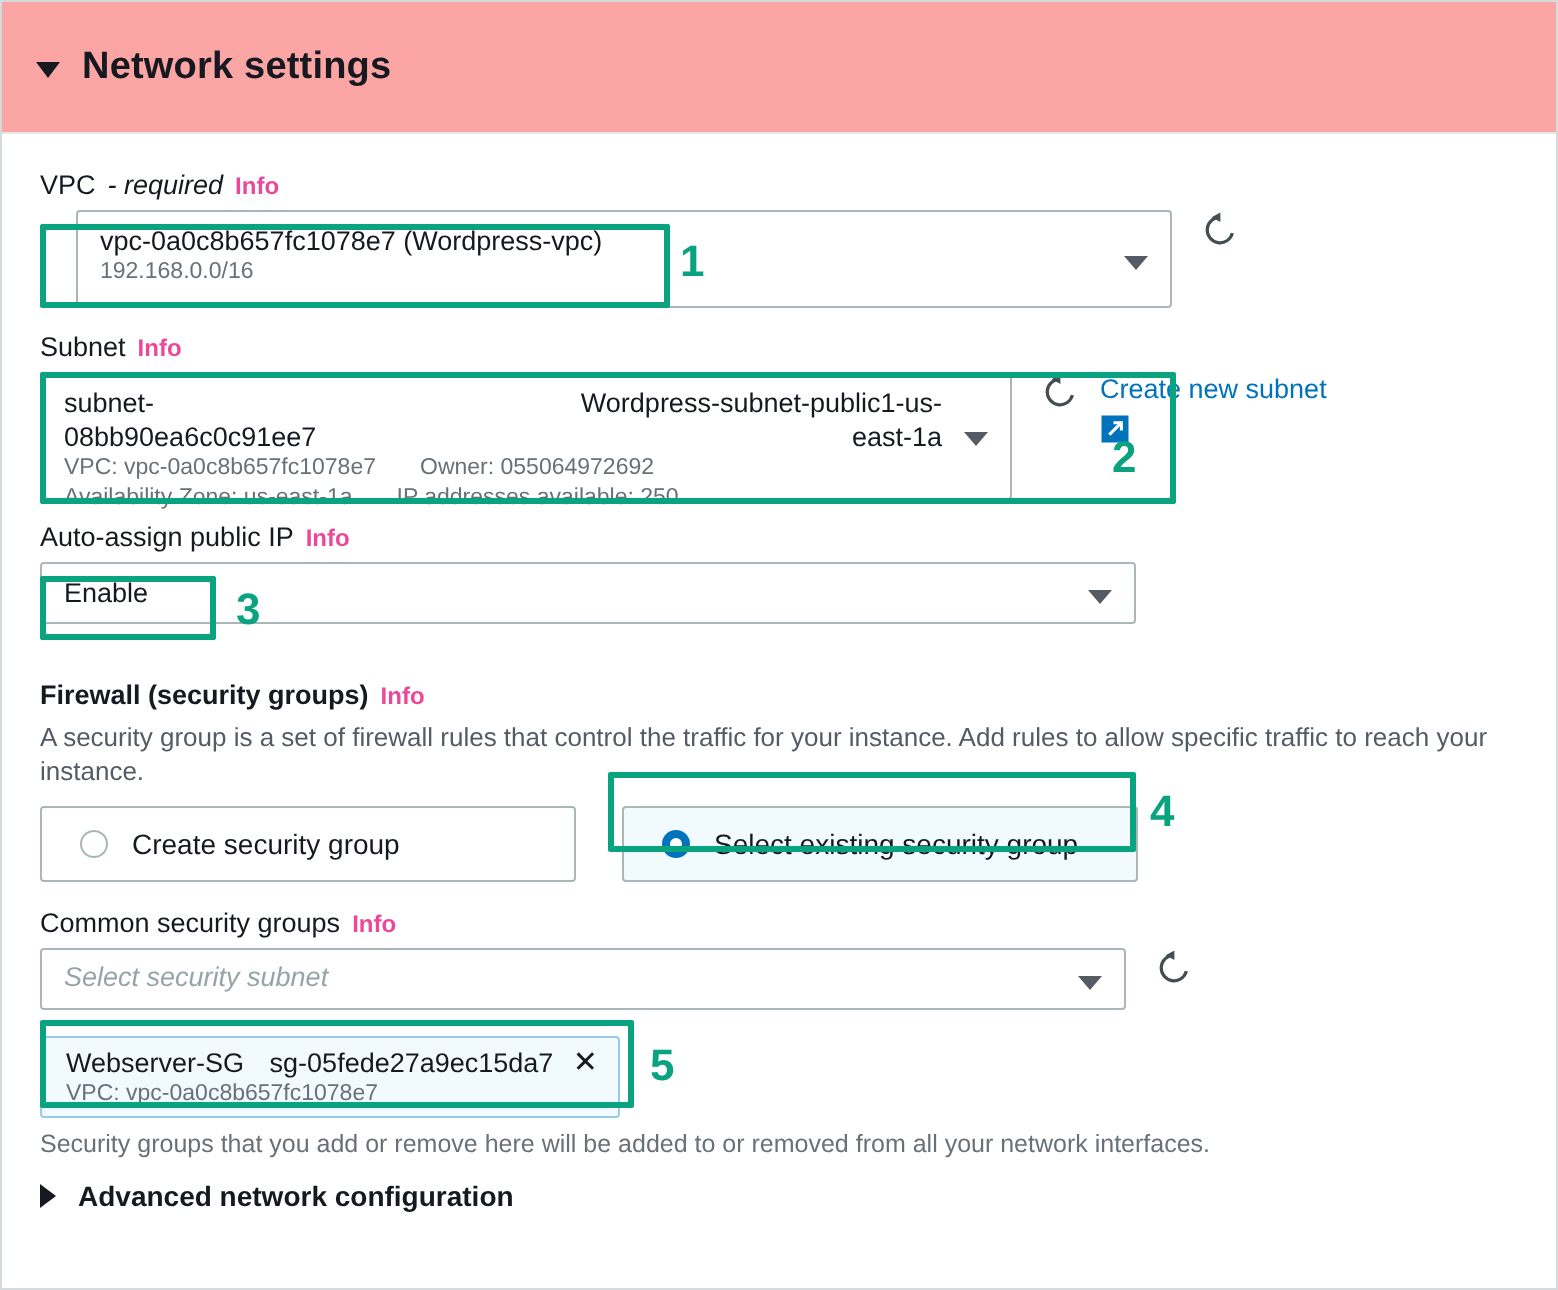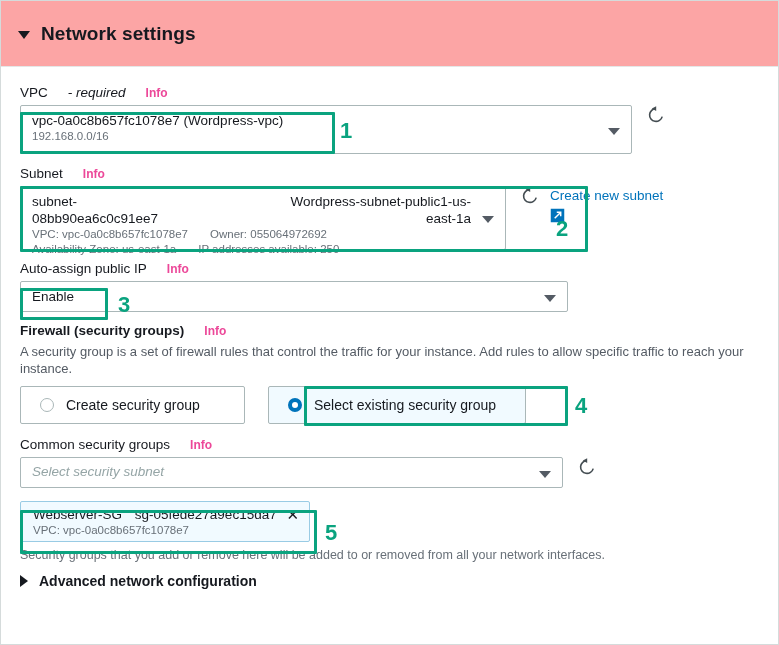--- a/index.html
+++ b/index.html
@@ -58,21 +58,21 @@
     padding: 18px 18px 0 19px;
     position: relative;
   }
 
   .field-label {
     font-size: 13.5px;
     color: #16191f;
     margin-bottom: 5px;
     display: flex;
     align-items: baseline;
-    gap: 20px;
+    gap: 6px;
   }
   .field-label.bold { font-weight: bold; }
   .req {
     font-style: italic;
     font-weight: normal;
   }
   .info-link {
     color: #ec4899;
     font-size: 12px;
     font-weight: bold;
@@ -103,21 +103,21 @@
     border-left: 6px solid transparent;
     border-right: 6px solid transparent;
     border-top: 7px solid #545b64;
   }
   .sel-main { font-size: 13.5px; color: #16191f; line-height: 17px; }
   .sel-sub  { font-size: 11.5px; color: #687078; line-height: 15px; }
   .sel-placeholder {
     font-size: 13.5px; color: #95a5a6; font-style: italic;
   }
 
-  #vpc-select { width: 612px; height: 49px; }
+  #vpc-select { width: 548px; height: 49px; margin-left: 18px; }
   #subnet-select { width: 486px; height: 64px; }
   #autoip-select { width: 548px; height: 31px; }
   #sg-select { width: 543px; height: 31px; }
 
   .subnet-line1 {
     display: flex;
     justify-content: flex-start;
   }
   .subnet-name { margin-left: 72px; text-align: right; }
   .subnet-meta { display: flex; }
@@ -157,21 +157,21 @@
     height: 38px;
     display: flex;
     align-items: center;
     padding-left: 19px;
     font-size: 14px;
     color: #16191f;
     background: #ffffff;
     cursor: pointer;
   }
   .radio-box.selected { background: #f1faff; }
-  #rb-create { width: 225px; }
+  #rb-create { width: 268px; }
   #rb-existing { width: 258px; }
   .radio {
     width: 14px; height: 14px;
     border-radius: 50%;
     border: 1.5px solid #aab7b8;
     box-sizing: border-box;
     margin-right: 12px;
     flex: none;
     background: #fff;
   }
@@ -307,21 +307,21 @@
 
     <div class="field-label" style="margin-top:11px">
       <span>Auto-assign public IP</span>
       <span class="info-link">Info</span>
     </div>
     <div class="select" id="autoip-select">
       <div class="sel-main">Enable</div>
       <span class="arrow"></span>
     </div>
 
-    <div class="field-label bold" style="margin-top:11px">
+    <div class="field-label bold" style="margin-top:28px">
       <span>Firewall (security groups)</span>
       <span class="info-link">Info</span>
     </div>
     <div class="desc">A security group is a set of firewall rules that control the traffic for your instance. Add rules to allow specific traffic to reach your instance.</div>
 
     <div class="radio-row">
       <div class="radio-box" id="rb-create">
         <span class="radio"></span>
         <span>Create security group</span>
       </div>

